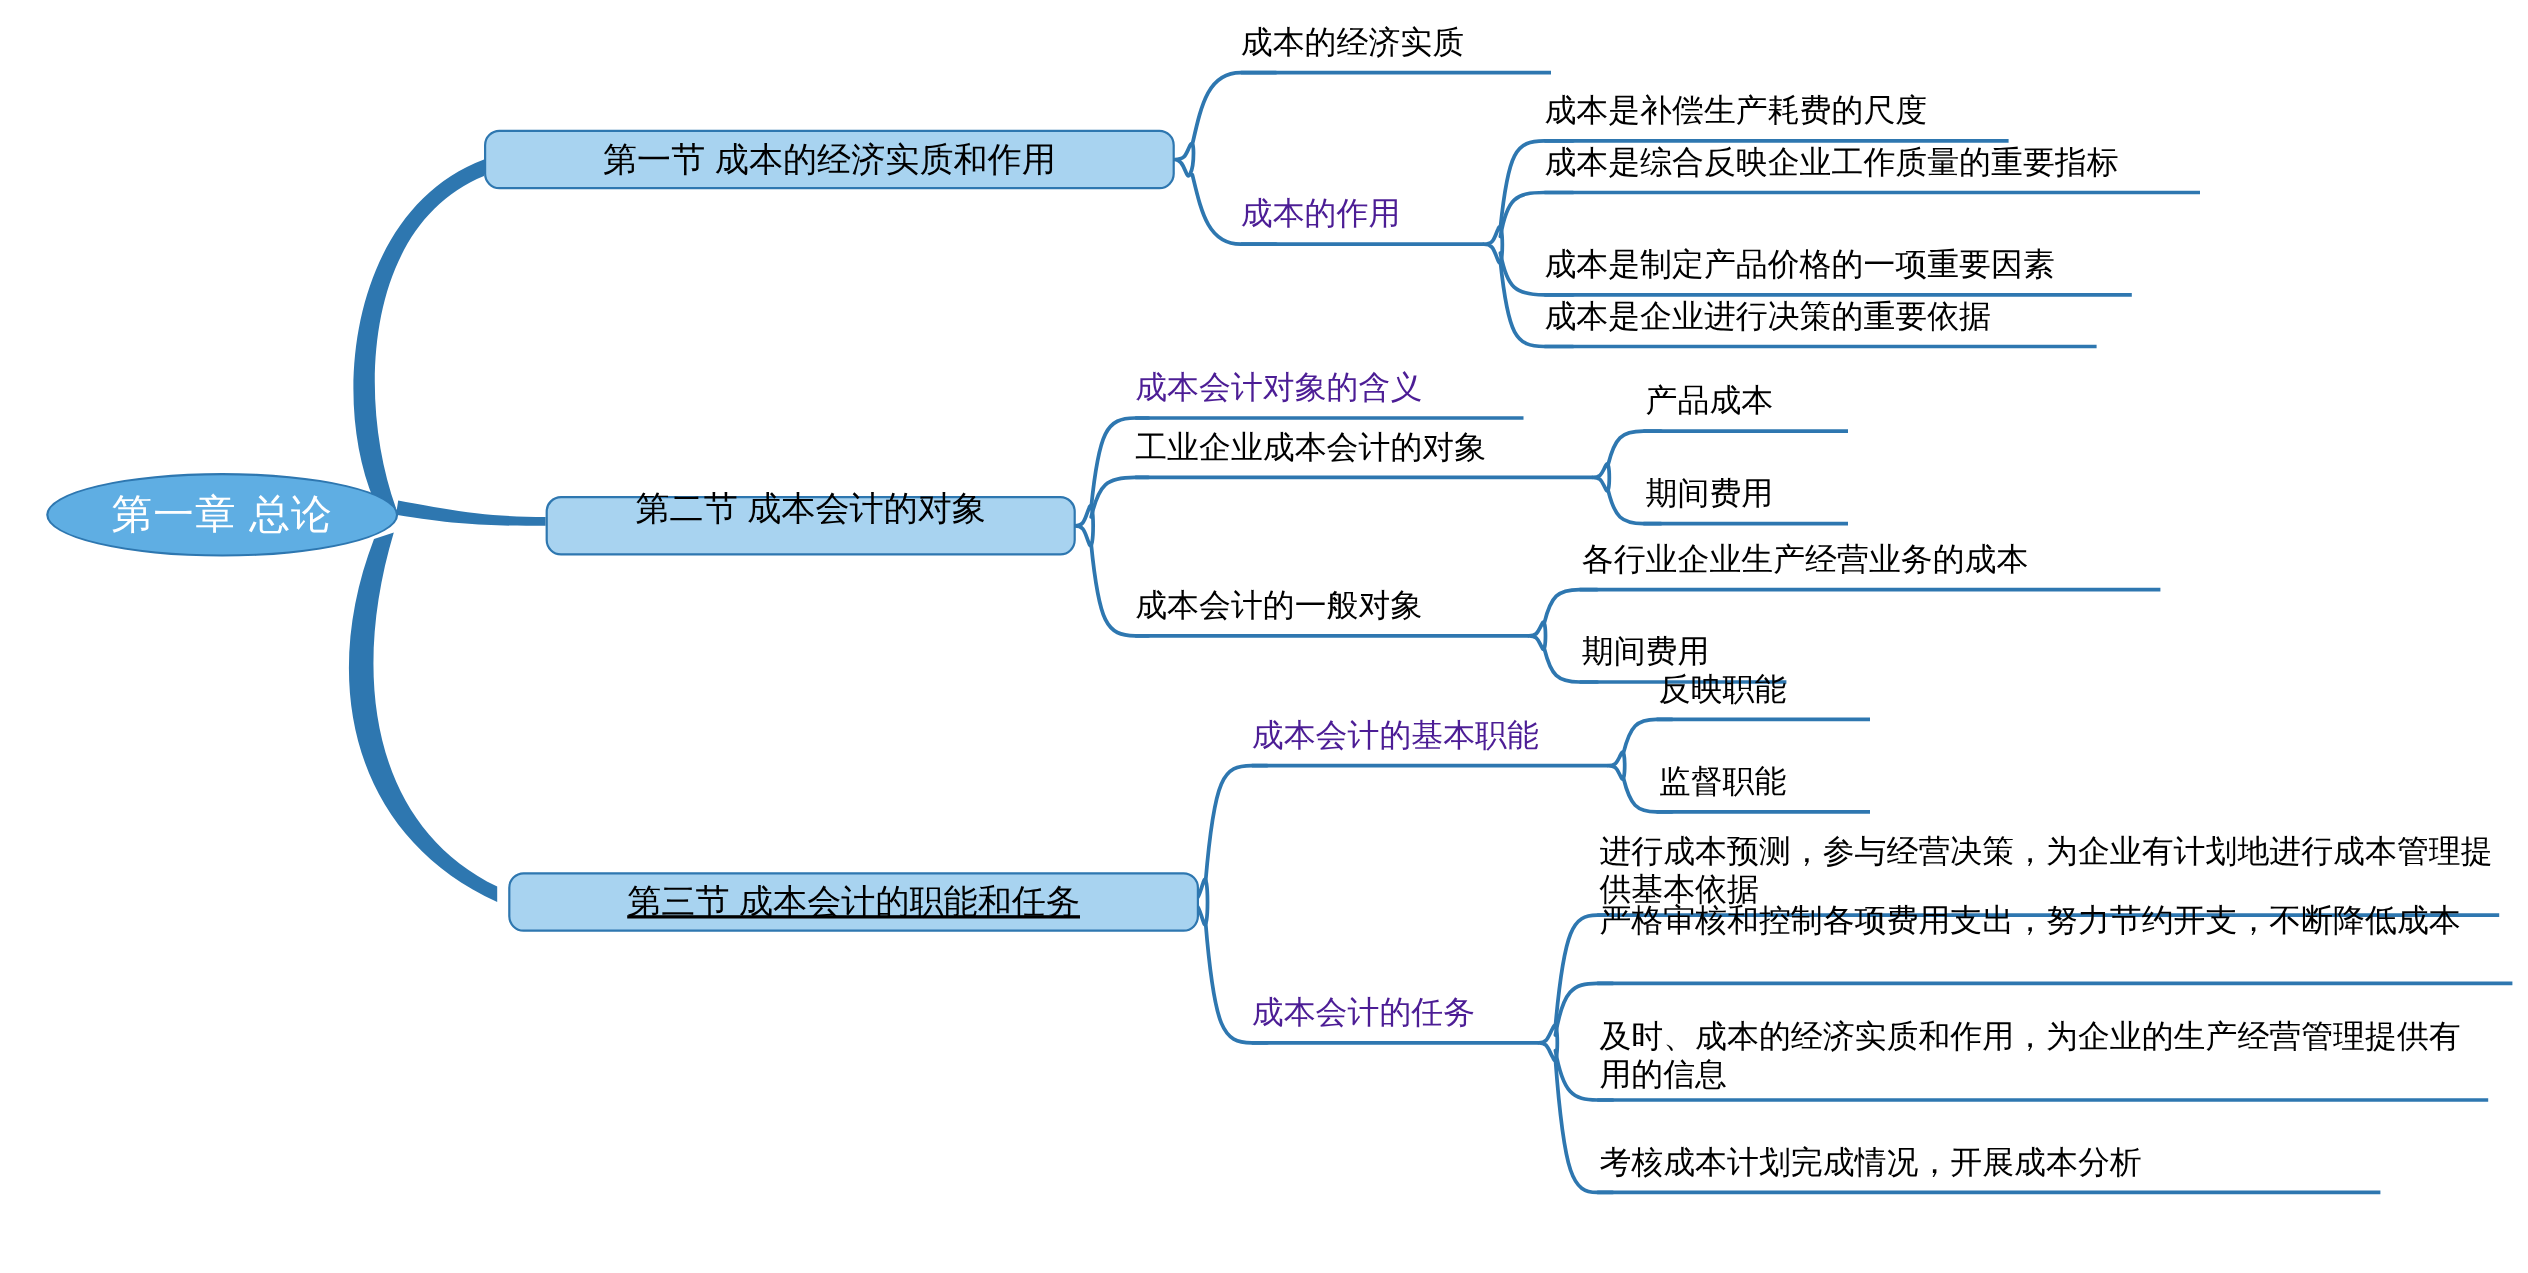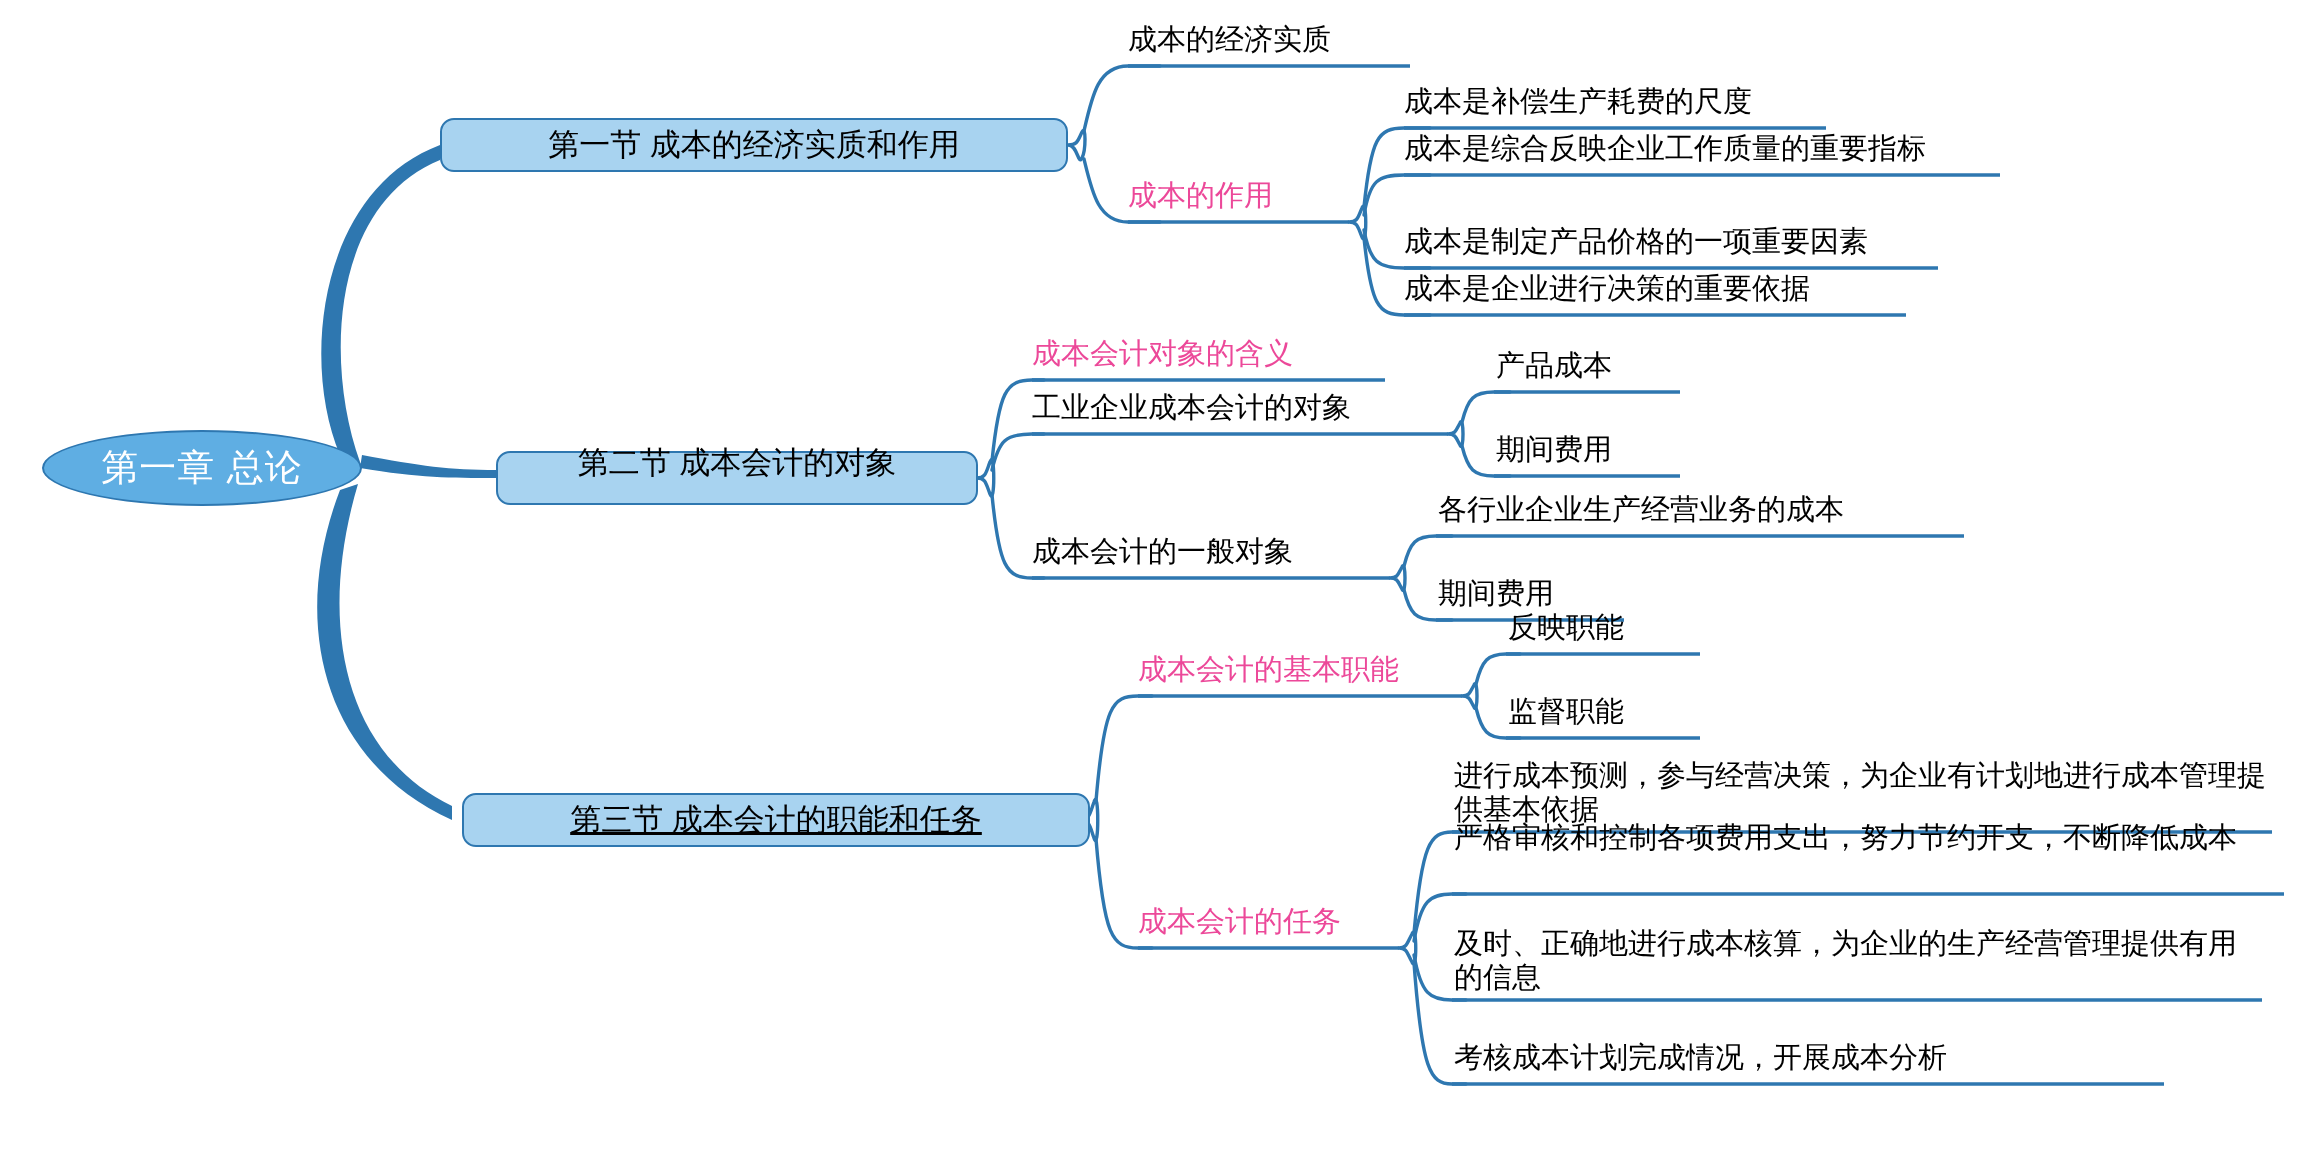--- a/index.html
+++ b/index.html
@@ -21,21 +21,21 @@
     background:#A8D3F0;border:2.5px solid #2E77B0;border-radius:14px;
     color:#000000;font-size:31px;white-space:nowrap;box-sizing:border-box;
     padding:19px 14px;
   }
   
   .leaf{
     position:absolute;box-sizing:border-box;color:#000000;font-size:29px;
     line-height:1.18;padding:0 6px 2px 6px;white-space:nowrap;
   }
   .leaf.wrap{white-space:normal;}
-  .leaf.pink{color:#ec4899;}
+  .leaf.pink{color:#4c1d95;}
   .leaf .txt{display:block;}
 </style>
 </head>
 <body>
 
 <div id="mindmap">
 
   <svg class="links" viewBox="0 0 2298 1157" xmlns="http://www.w3.org/2000/svg">
 
     <g fill="#2E77B0">
@@ -194,19 +194,19 @@
     <span class="txt">监督职能</span>
   </div>
 
   <div class="leaf wrap" style="left:1448px;top:758px;width:830px;">
     <span class="txt">进行成本预测，参与经营决策，为企业有计划地进行成本管理提供基本依据</span>
   </div>
   <div class="leaf wrap" style="left:1448px;top:820px;width:840px;">
     <span class="txt">严格审核和控制各项费用支出，努力节约开支，不断降低成本</span>
   </div>
   <div class="leaf wrap" style="left:1448px;top:926px;width:820px;">
-    <span class="txt">及时、正确地进行成本核算，为企业的生产经营管理提供有用的信息</span>
+    <span class="txt">及时、成本的经济实质和作用，为企业的生产经营管理提供有用的信息</span>
   </div>
   <div class="leaf" style="left:1448px;top:1040px;">
     <span class="txt">考核成本计划完成情况，开展成本分析</span>
   </div>
 
 </div>
 
 </body></html>

